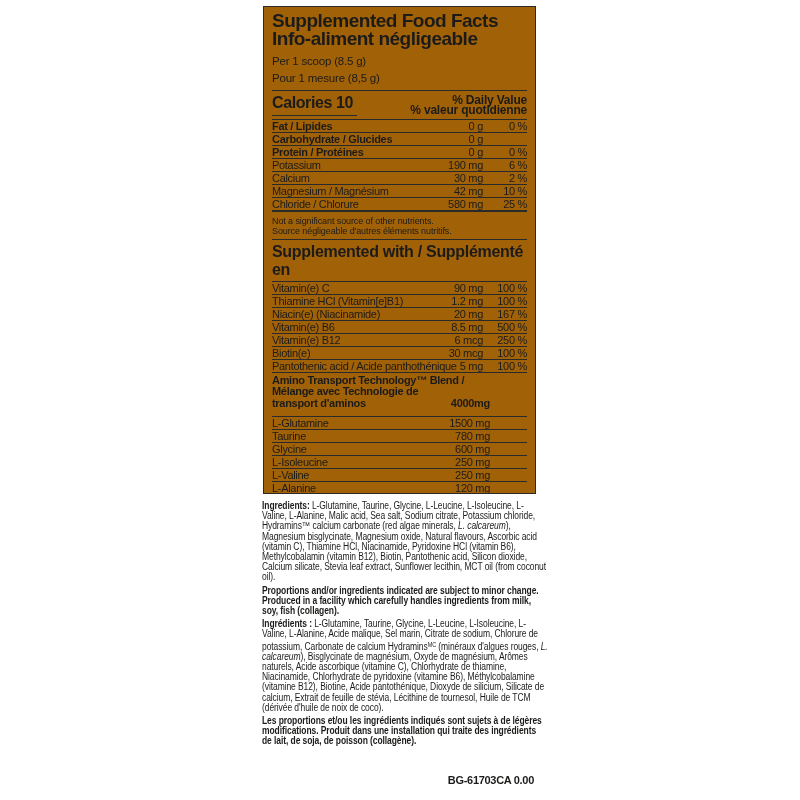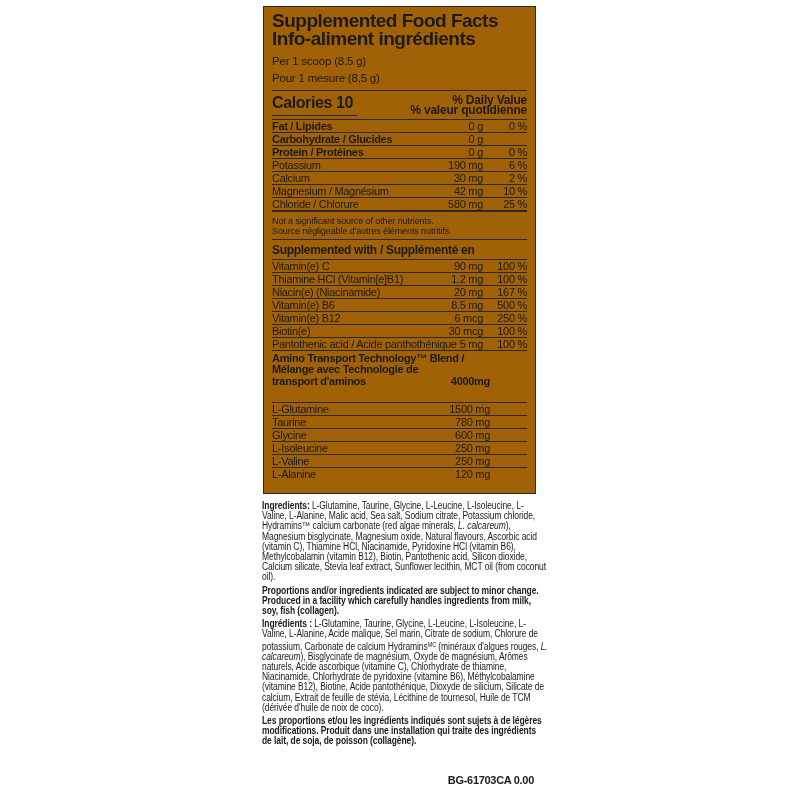--- a/index.html
+++ b/index.html
@@ -42,29 +42,29 @@
   .row.bold .label{font-weight:bold;}
   .row.sep-medium{border-bottom-width:2px;}
   .row.sep-thick{border-bottom-width:2.5px;}
   .blend-rows .row .amt{right:37px;}
   .blend-rows .row:last-child{border-bottom:none;}
   .notsig{
     font-size:9px;line-height:10px;letter-spacing:-0.1px;
     padding:3.5px 0 3.5px 0;border-bottom:1.5px solid #2a2a2a;
   }
   .supp-header{
-    font-size:12px;font-weight:bold;letter-spacing:-0.3px;
+    font-size:16px;font-weight:bold;letter-spacing:-0.3px;
     padding:2.5px 0;border-bottom:1px solid #2a2a2a;
   }
   .blend-header{
     font-weight:bold;font-size:11px;line-height:11.5px;letter-spacing:-0.3px;
     padding-top:1.5px;
   }
   .blend-total-row{
-    position:relative;border-bottom:1px solid #2a2a2a;padding-bottom:15px;
+    position:relative;border-bottom:1px solid #2a2a2a;padding-bottom:7px;
   }
   .blend-total-row .amt{position:absolute;right:37px;}
   .footnotes{position:absolute;left:262px;top:501px;width:340px;}
   .condensed{
     width:336px;transform:scaleX(0.85);transform-origin:top left;
     font-size:10px;line-height:10.2px;letter-spacing:-0.1px;
   }
   .condensed p{margin:0 0 3px 0;}
   .condensed p.bold-para{font-weight:bold;}
   .seg-b{font-weight:bold;}
@@ -73,21 +73,21 @@
   .code{
     position:absolute;left:263px;top:774px;width:271px;text-align:right;
     font-size:11px;font-weight:bold;letter-spacing:-0.3px;
   }
 </style>
 </head>
 <body>
 
 <section class="panel">
   <h1>Supplemented Food Facts</h1>
-  <h1>Info-aliment ingrédients</h1>
+  <h1>Info-aliment négligeable</h1>
   <div class="serving first">Per 1 scoop (8.5 g)</div>
   <div class="serving second">Pour 1 mesure (8,5 g)</div>
   <div class="toprule"></div>
 
   <div class="calories-block">
     <span class="cal-label">Calories 10</span>
     <span class="dv-head">
       <div>% Daily Value</div>
       <div>% valeur quotidienne</div>
     </span>

